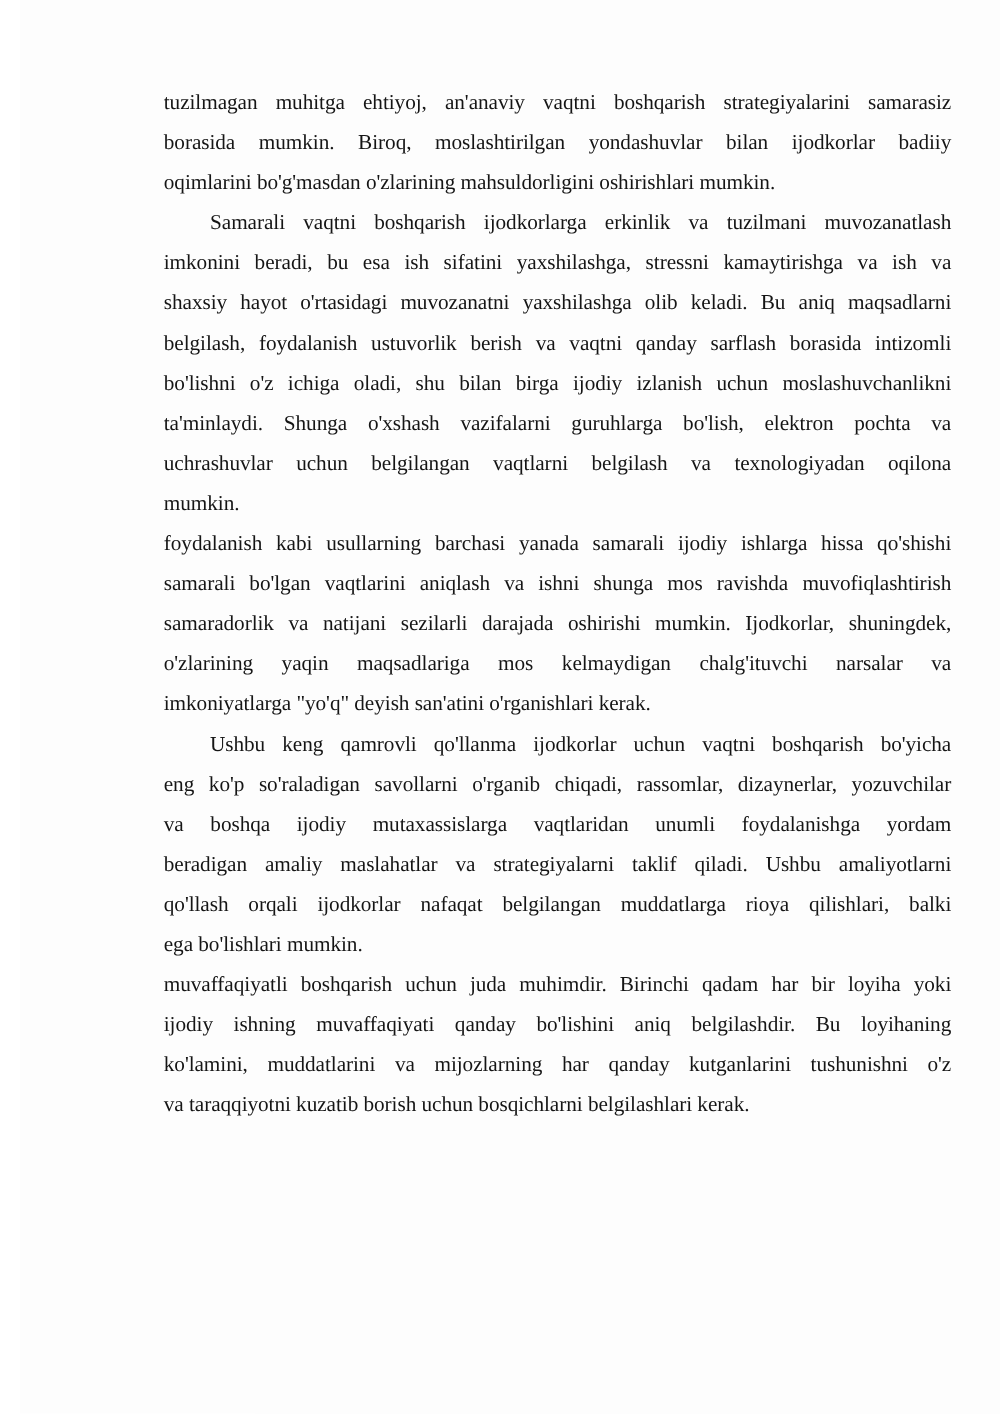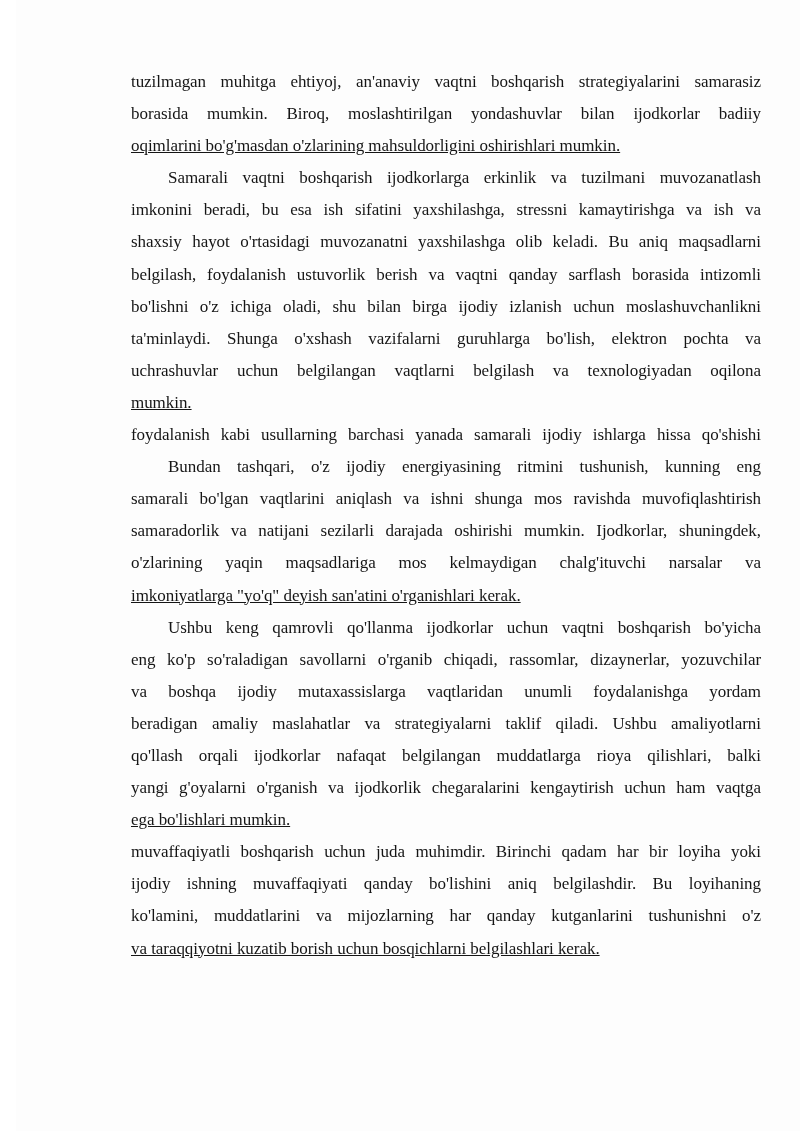--- a/index.html
+++ b/index.html
@@ -31,21 +31,20 @@
   }
   .line {
     text-align: justify;
     text-align-last: justify;
     height: 32.1px;
     overflow: visible;
   }
   .line.last {
     text-align: left;
     text-align-last: left;
-    text-decoration: underline;
   }
   .line.indent {
     text-indent: 37px;
   }
 </style>
 </head>
 <body>
 
 <div class="page" style="background: rgb(253, 253, 253); margin-left: 16px;">
   <div class="text-block" style="color: rgb(21, 21, 21);">
@@ -59,33 +58,31 @@
         <div class="line">imkonini beradi, bu esa ish sifatini yaxshilashga, stressni kamaytirishga va ish va</div>
         <div class="line">shaxsiy hayot o'rtasidagi muvozanatni yaxshilashga olib keladi. Bu aniq maqsadlarni</div>
         <div class="line">belgilash, foydalanish ustuvorlik berish va vaqtni qanday sarflash borasida intizomli</div>
         <div class="line">bo'lishni o'z ichiga oladi, shu bilan birga ijodiy izlanish uchun moslashuvchanlikni</div>
         <div class="line">ta'minlaydi. Shunga o'xshash vazifalarni guruhlarga bo'lish, elektron pochta va</div>
         <div class="line">uchrashuvlar uchun belgilangan vaqtlarni belgilash va texnologiyadan oqilona</div>
         <div class="line last">mumkin.</div>
         <div class="line">foydalanish kabi usullarning barchasi yanada samarali ijodiy ishlarga hissa qo'shishi</div>
       </div>
       <div class="paragraph">
-        <div class="line indent">Bundan tashqari, o'z ijodiy energiyasining ritmini tushunish, kunning eng</div>
         <div class="line">samarali bo'lgan vaqtlarini aniqlash va ishni shunga mos ravishda muvofiqlashtirish</div>
         <div class="line">samaradorlik va natijani sezilarli darajada oshirishi mumkin. Ijodkorlar, shuningdek,</div>
         <div class="line">o'zlarining yaqin maqsadlariga mos kelmaydigan chalg'ituvchi narsalar va</div>
         <div class="line last">imkoniyatlarga "yo'q" deyish san'atini o'rganishlari kerak.</div>
       </div>
       <div class="paragraph">
         <div class="line indent">Ushbu keng qamrovli qo'llanma ijodkorlar uchun vaqtni boshqarish bo'yicha</div>
         <div class="line">eng ko'p so'raladigan savollarni o'rganib chiqadi, rassomlar, dizaynerlar, yozuvchilar</div>
         <div class="line">va boshqa ijodiy mutaxassislarga vaqtlaridan unumli foydalanishga yordam</div>
         <div class="line">beradigan amaliy maslahatlar va strategiyalarni taklif qiladi. Ushbu amaliyotlarni</div>
         <div class="line">qo'llash orqali ijodkorlar nafaqat belgilangan muddatlarga rioya qilishlari, balki</div>
-        <div class="line">yangi g'oyalarni o'rganish va ijodkorlik chegaralarini kengaytirish uchun ham vaqtga</div>
         <div class="line last">ega bo'lishlari mumkin.</div>
       </div>
       <div class="paragraph">
         <div class="line">muvaffaqiyatli boshqarish uchun juda muhimdir. Birinchi qadam har bir loyiha yoki</div>
         <div class="line">ijodiy ishning muvaffaqiyati qanday bo'lishini aniq belgilashdir. Bu loyihaning</div>
         <div class="line">ko'lamini, muddatlarini va mijozlarning har qanday kutganlarini tushunishni o'z</div>
         <div class="line last">va taraqqiyotni kuzatib borish uchun bosqichlarni belgilashlari kerak.</div>
       </div>
     </div>
 </div>

